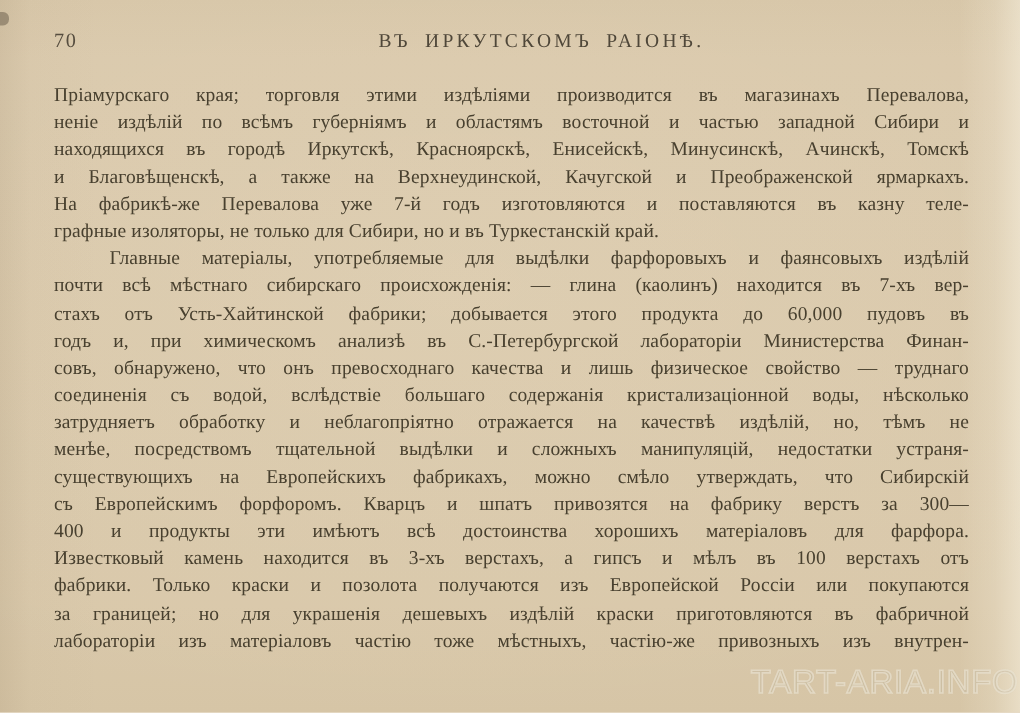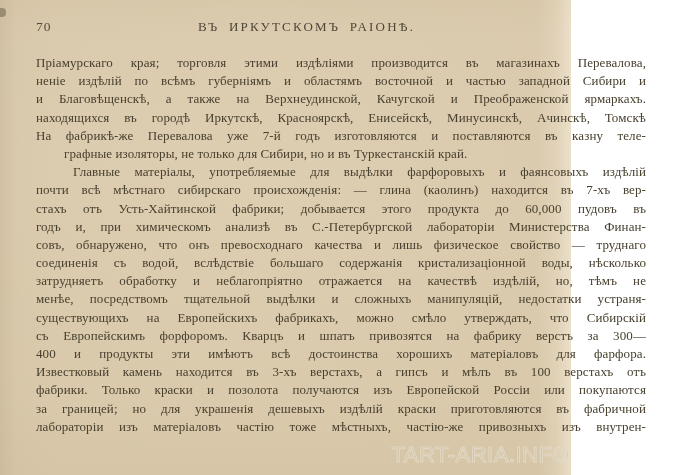--- a/index.html
+++ b/index.html
@@ -3,21 +3,21 @@
 <meta charset="utf-8">
 <style>
   html, body { margin: 0; padding: 0; }
   body {
     width: 680px; height: 475px;
     font-family: "Liberation Serif", "DejaVu Serif", serif;
     overflow: hidden;
   }
   .page {
     position: relative;
-    width: 571px; height: 475px;
+    width: 680px; height: 475px;
     background:
       linear-gradient(90deg, rgba(120,100,70,0.10) 0%, rgba(120,100,70,0.02) 3%, rgba(0,0,0,0) 10%),
       linear-gradient(270deg, rgba(255,250,235,0.45) 0%, rgba(255,250,235,0.18) 2.5%, rgba(0,0,0,0) 6%),
       radial-gradient(ellipse 120% 90% at 45% 40%, rgba(255,248,230,0.10), rgba(0,0,0,0) 70%),
       linear-gradient(180deg, #d7c6a8 0%, #dac9ac 8%, #d9c8aa 85%, #d6c5a6 100%);
     background-color: #d9c8aa;
     color: #4a4236;
   }
   .edge-smudge {
     position: absolute; left: -2px; top: 8px;
@@ -42,21 +42,21 @@
     letter-spacing: 0.1px;
     color: #48402f;
   }
   .line {
     text-align: justify;
     text-align-last: justify;
     white-space: nowrap0; 
     overflow: hidden;
     height: 18.2px;
   }
-  .line.paraend { text-align-last: left; margin-left: 28px; }
+  .line.paraend { text-align-last: left; }
   .line.indent { text-indent: 37px; }
   .watermark {
     position: absolute; right: 1px; bottom: 7px;
     font-family: "Liberation Sans", "DejaVu Sans", sans-serif;
     font-weight: 400; font-size: 22px; letter-spacing: 0.5px;
     color: rgba(233,226,209,0.22);
     -webkit-text-stroke: 1.1px rgba(238,231,214,0.62);
     text-shadow: 0 0 1px rgba(120,105,80,0.18);
   }
 </style>
@@ -65,22 +65,22 @@
 
 <div class="page">
   <div class="edge-smudge"></div>
   <div class="header">
     <span class="pagenum">70</span>
     <span class="title">ВЪ ИРКУТСКОМЪ РАІОНѢ.</span>
   </div>
   <div class="bodytext" id="bodytext">
       <div class="line">Пріамурскаго края; торговля этими издѣліями производится въ магазинахъ Перевалова,</div>
       <div class="line">неніе издѣлій по всѣмъ губерніямъ и областямъ восточной и частью западной Сибири и</div>
+      <div class="line">находящихся въ городѣ Иркутскѣ, Красноярскѣ, Енисейскѣ, Минусинскѣ, Ачинскѣ, Томскѣ</div>
       <div class="line">и Благовѣщенскѣ, а также на Верхнеудинской, Качугской и Преображенской ярмаркахъ.</div>
-      <div class="line">находящихся въ городѣ Иркутскѣ, Красноярскѣ, Енисейскѣ, Минусинскѣ, Ачинскѣ, Томскѣ</div>
       <div class="line">На фабрикѣ-же Перевалова уже 7-й годъ изготовляются и поставляются въ казну теле-</div>
       <div class="line paraend">графные изоляторы, не только для Сибири, но и въ Туркестанскій край.</div>
       <div class="line indent">Главные матеріалы, употребляемые для выдѣлки фарфоровыхъ и фаянсовыхъ издѣлій</div>
       <div class="line">почти всѣ мѣстнаго сибирскаго происхожденія: — глина (каолинъ) находится въ 7-хъ вер-</div>
       <div class="line">стахъ отъ Усть-Хайтинской фабрики; добывается этого продукта до 60,000 пудовъ въ</div>
       <div class="line">годъ и, при химическомъ анализѣ въ С.-Петербургской лабораторіи Министерства Финан-</div>
       <div class="line">совъ, обнаружено, что онъ превосходнаго качества и лишь физическое свойство — труднаго</div>
       <div class="line">соединенія съ водой, вслѣдствіе большаго содержанія кристализаціонной воды, нѣсколько</div>
       <div class="line">затрудняетъ обработку и неблагопріятно отражается на качествѣ издѣлій, но, тѣмъ не</div>
       <div class="line">менѣе, посредствомъ тщательной выдѣлки и сложныхъ манипуляцій, недостатки устраня-</div>

